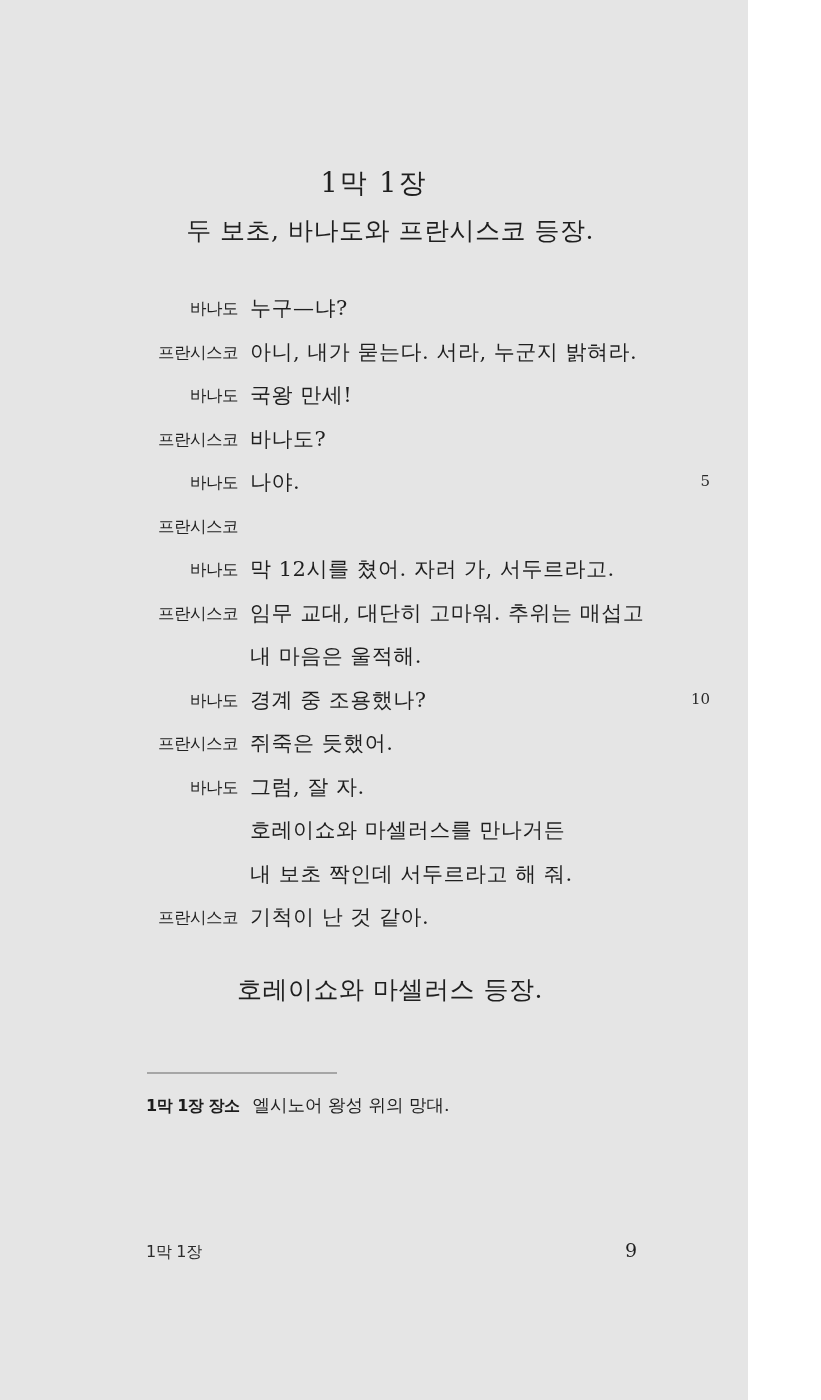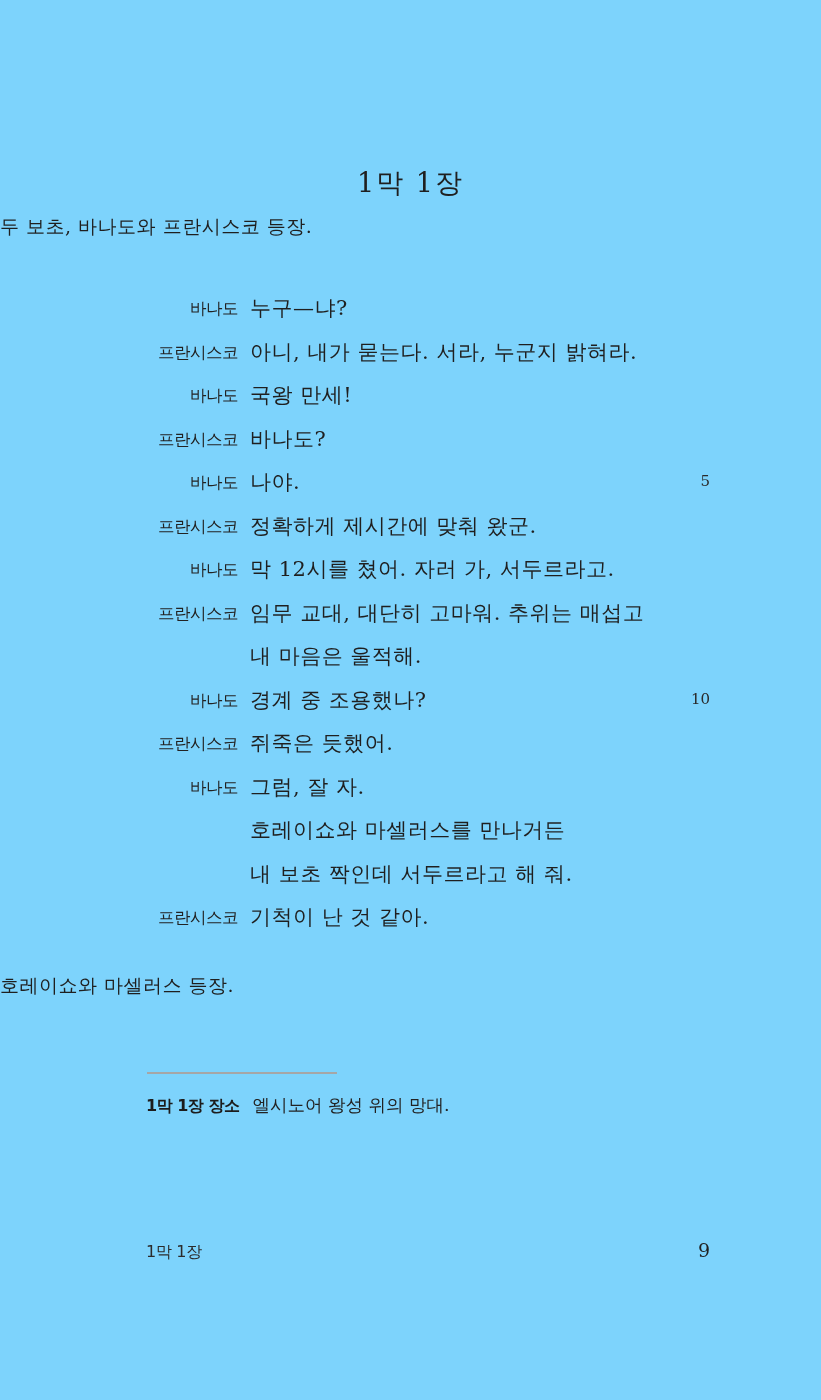--- a/index.html
+++ b/index.html
@@ -2,42 +2,43 @@
 <html lang="ko"><head>
 <meta charset="utf-8">
 <style>
   html, body {
     margin: 0;
     padding: 0;
     background: #ffffff;
   }
   .page {
     position: relative;
-    width: 821px;
+    width: 748px;
     height: 1400px;
-    background: #7dd3fc;
+    background: #e5e5e5;
     color: #1f1f1f;
     font-family: "DejaVu Serif", "Liberation Serif", serif;
     overflow: hidden;
   }
   .scene-heading {
     position: absolute;
     top: 165px;
     left: 0;
     width: 100%;
     text-align: center;
     font-size: 27px;
     font-weight: 400;
     letter-spacing: 2px;
   }
   .stage-direction {
     position: absolute;
-    left: 0;
+    left: 16px;
     width: 100%;
-    font-size: 19px;
+    text-align: center;
+    font-size: 25px;
     letter-spacing: 0.5px;
   }
   .direction-opening { top: 214px; }
   .direction-mid { top: 973px; }
 
   .dialogue {
     position: absolute;
     top: 294px;
     left: 146px;
     width: 564px;
@@ -157,21 +158,20 @@
     </div>
 
     <div class="dialogue-row">
       <span class="speaker">바나도</span>
       <span class="line-text">나야.</span>
       <span class="line-no">5</span>
     </div>
 
     <div class="dialogue-row">
       <span class="speaker">프란시스코</span>
-      <span class="line-text">정확하게 제시간에 맞춰 왔군.</span>
       <span class="line-no"></span>
     </div>
 
     <div class="dialogue-row">
       <span class="speaker">바나도</span>
       <span class="line-text">막 12시를 쳤어. 자러 가, 서두르라고.</span>
       <span class="line-no"></span>
     </div>
 
     <div class="dialogue-row">

